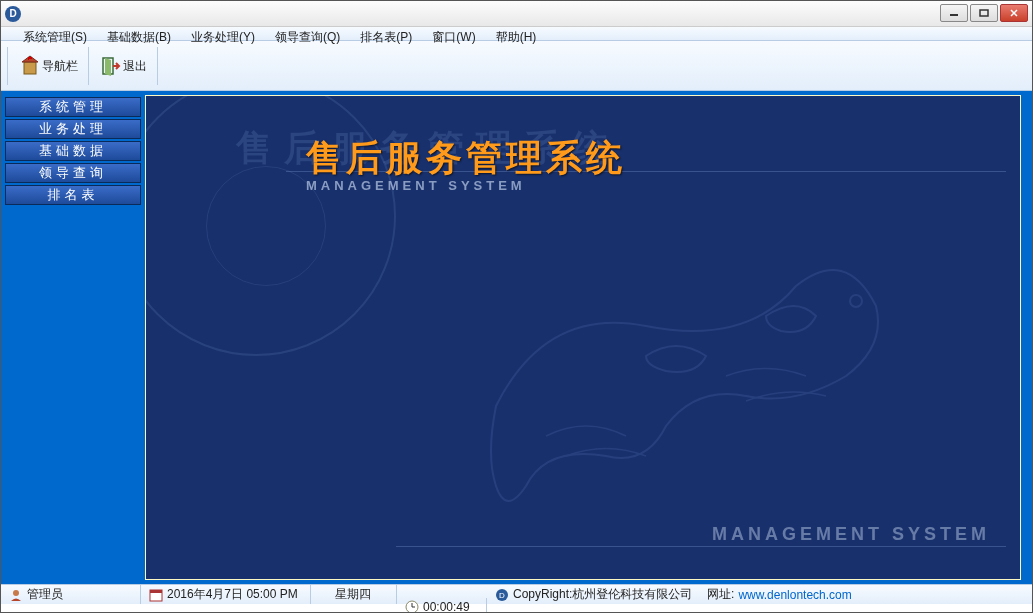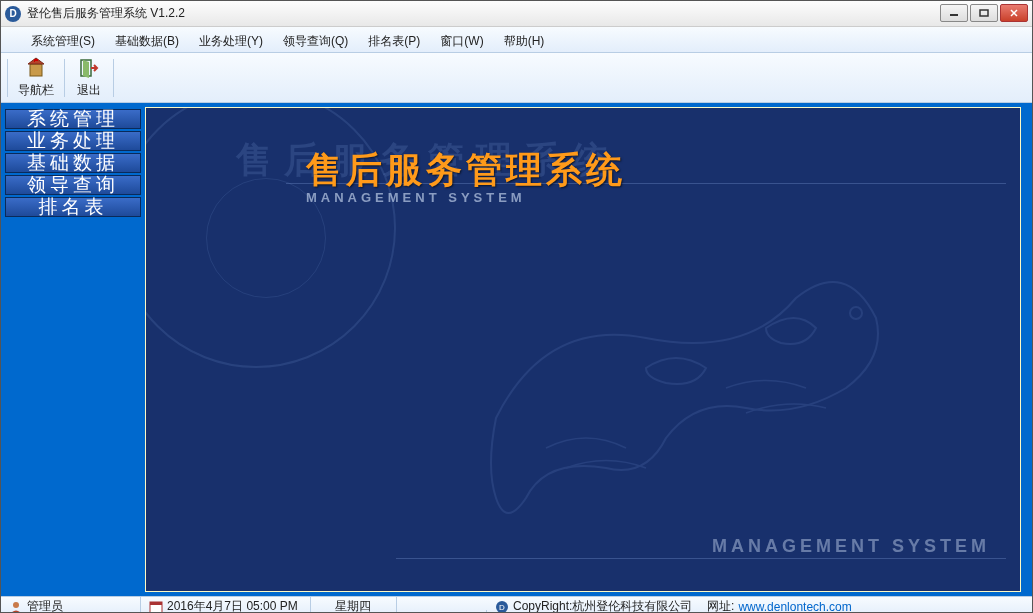--- a/index.html
+++ b/index.html
@@ -53,26 +53,26 @@
       font-size: 10px;
       background: linear-gradient(to bottom, #f5f5f5, #ddd);
     }
     .win-btn.close {
       background: linear-gradient(to bottom, #e97b6f, #c9402a);
       color: #fff;
       border-color: #a33;
     }
     
     .menubar {
-      height: 26px;
+      height: 14px;
       background: linear-gradient(to bottom, #f7fbff, #e3eefb);
       border-bottom: 1px solid #b8cde4;
       display: flex;
-      align-items: flex-end;
-      padding: 0 20px;
+      align-items: flex-start;
+      padding: 0 12px;
     }
     .menubar .menu-item {
       padding: 2px 10px;
       cursor: pointer;
       color: #222;
     }
     
     .toolbar {
       height: 50px;
       background: linear-gradient(to bottom, #f7fbff, #e3eefb);
@@ -82,21 +82,21 @@
       padding: 0 4px;
     }
     .toolbar .tool-sep {
       width: 1px;
       height: 38px;
       background: #b8cde4;
       margin: 0 2px;
     }
     .toolbar .tool-btn {
       display: flex;
-      flex-direction: column;
+      flex-direction: row;
       align-items: center;
       justify-content: center;
       padding: 2px 8px;
       cursor: pointer;
       min-width: 44px;
     }
     .toolbar .tool-icon {
       width: 24px; height: 24px;
       display: flex;
       align-items: center;
@@ -119,21 +119,21 @@
       padding: 6px 4px;
       display: flex;
       flex-direction: column;
       gap: 2px;
     }
     .nav-btn {
       height: 20px;
       background: linear-gradient(to bottom, #3a6cc8, #1e4a9a);
       border: 1px solid #0a2a5a;
       color: #fff;
-      font-size: 19px;
+      font-size: 13px;
       display: flex;
       align-items: center;
       justify-content: center;
       cursor: pointer;
       letter-spacing: 4px;
     }
     .content {
       flex: 1;
       background: #18306c;
       border: 1px solid #fef9c3;
@@ -240,21 +240,20 @@
       display: inline-flex;
       align-items: center;
       justify-content: center;
     }
   </style>
 </head>
 <body>
 
 <div class="titlebar">
   <div class="app-icon">D</div>
-  <div class="title">登伦售后服务管理系统 V1.2.2</div>
   <div class="win-buttons">
     <div class="win-btn">
       <svg width="10" height="8" viewBox="0 0 10 8">
           <line x1="1" y1="6" x2="9" y2="6" stroke="#333" stroke-width="2"></line>
         </svg>
     </div>
     <div class="win-btn">
       <svg width="10" height="8" viewBox="0 0 10 8">
           <rect x="1" y="1" width="8" height="6" fill="none" stroke="#333" stroke-width="1.5"></rect>
         </svg>

